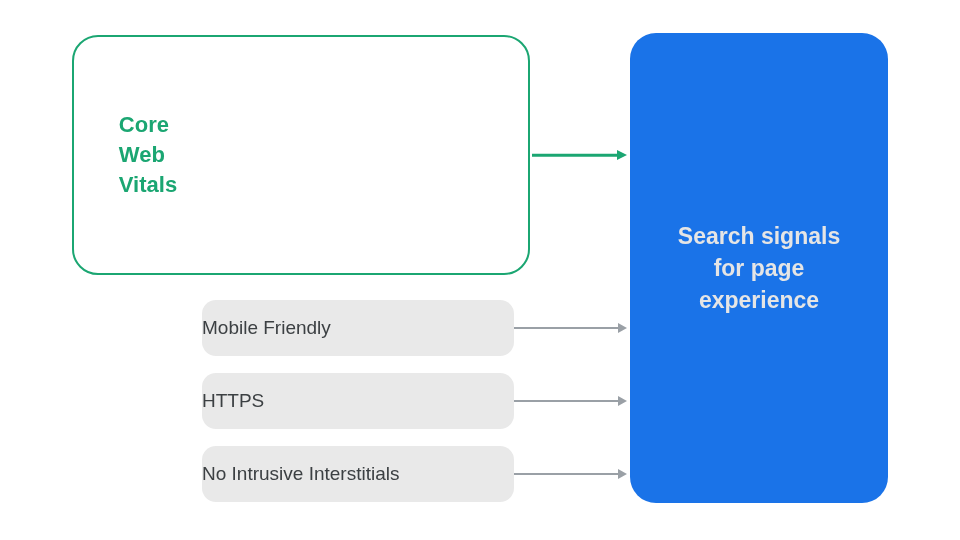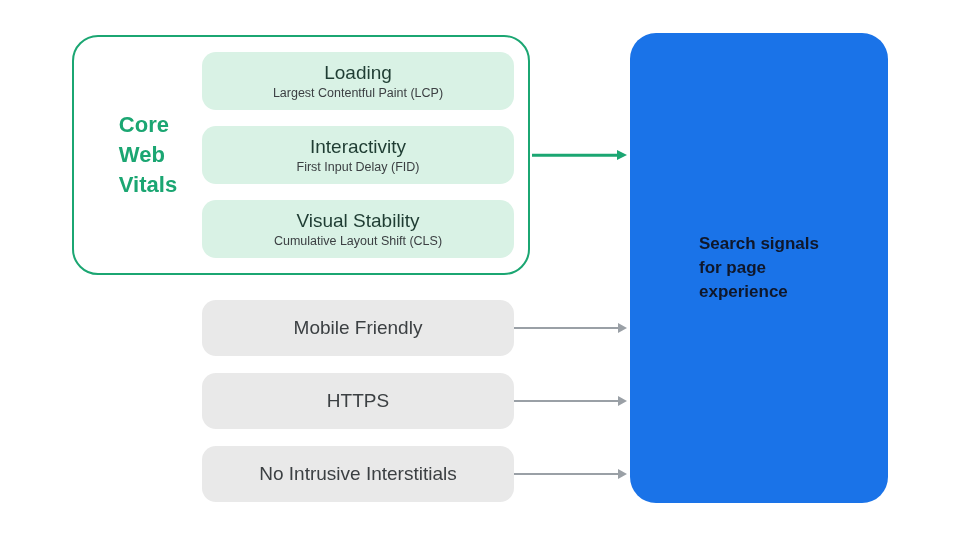--- a/index.html
+++ b/index.html
@@ -76,21 +76,20 @@
   
   .signal-row {
     position: absolute;
     left: 202px;
     width: 312px;
     height: 56px;
     background: var(--gray-box, #E9E9E9);
     border-radius: 14px;
     display: flex;
     align-items: center;
-    justify-content: center;
     font-size: 19px;
     color: var(--gray-text, #3C4043);
   }
   .signal-row.row-0 { top: 300px; }
   .signal-row.row-1 { top: 373px; }
   .signal-row.row-2 { top: 446px; }
 
   
   .result-box {
     position: absolute;
@@ -98,25 +97,25 @@
     top: 33px;
     width: 258px;
     height: 470px;
     background: var(--blue, #1A73E8);
     border-radius: 26px;
     display: flex;
     align-items: center;
     justify-content: center;
   }
   .result-label {
-    color: #0f172a;
+    color: #e5e5e5;
     font-weight: bold;
-    font-size: 17px;
+    font-size: 23px;
     line-height: 1.4;
-    text-align: left;
+    text-align: center;
     white-space: pre-line;
   }
 
   
   .arrow {
     position: absolute;
   }
   .arrow .shaft {
     position: absolute;
     left: 0;
@@ -147,34 +146,20 @@
 </style>
 </head>
 <body>
 
 <div class="stage">
 
   <div class="cwv-container">
     <div class="cwv-label">Core
 Web
 Vitals</div>
-    <div class="cwv-items">
-      <div class="metric-box">
-        <div class="metric-title">Loading</div>
-        <div class="metric-subtitle">Largest Contentful Paint (LCP)</div>
-      </div>
-      <div class="metric-box">
-        <div class="metric-title">Interactivity</div>
-        <div class="metric-subtitle">First Input Delay (FID)</div>
-      </div>
-      <div class="metric-box">
-        <div class="metric-title">Visual Stability</div>
-        <div class="metric-subtitle">Cumulative Layout Shift (CLS)</div>
-      </div>
-    </div>
   </div>
 
   <div class="signal-row row-0">
     <span>Mobile Friendly</span>
   </div>
   <div class="signal-row row-1">
     <span>HTTPS</span>
   </div>
   <div class="signal-row row-2">
     <span>No Intrusive Interstitials</span>

